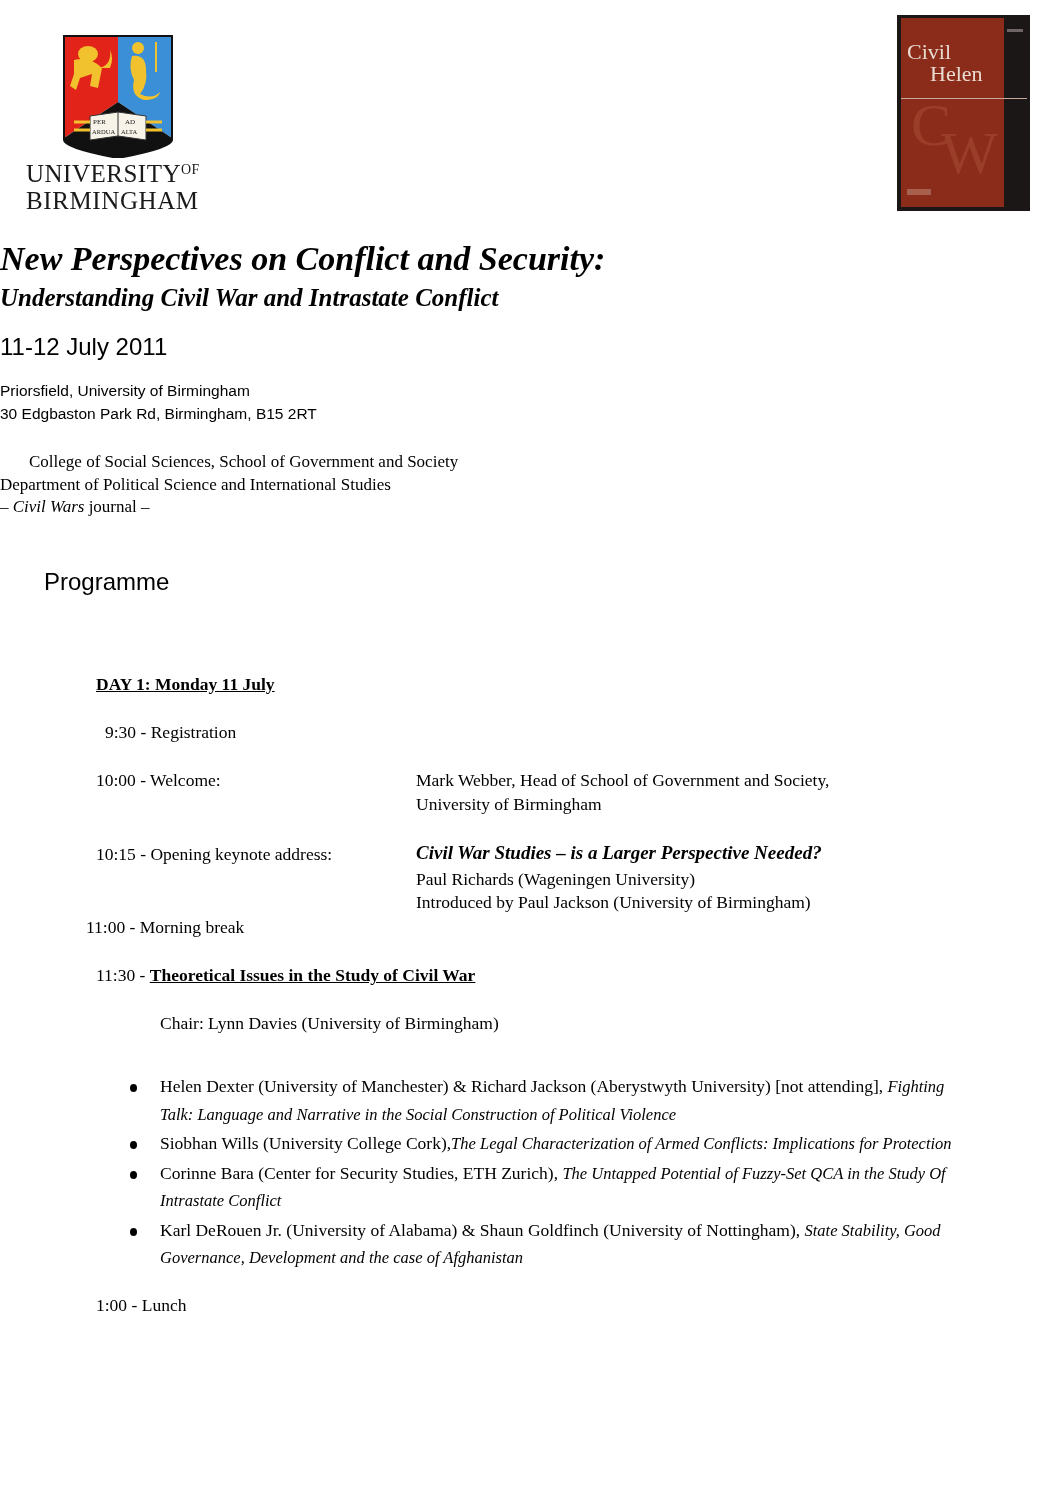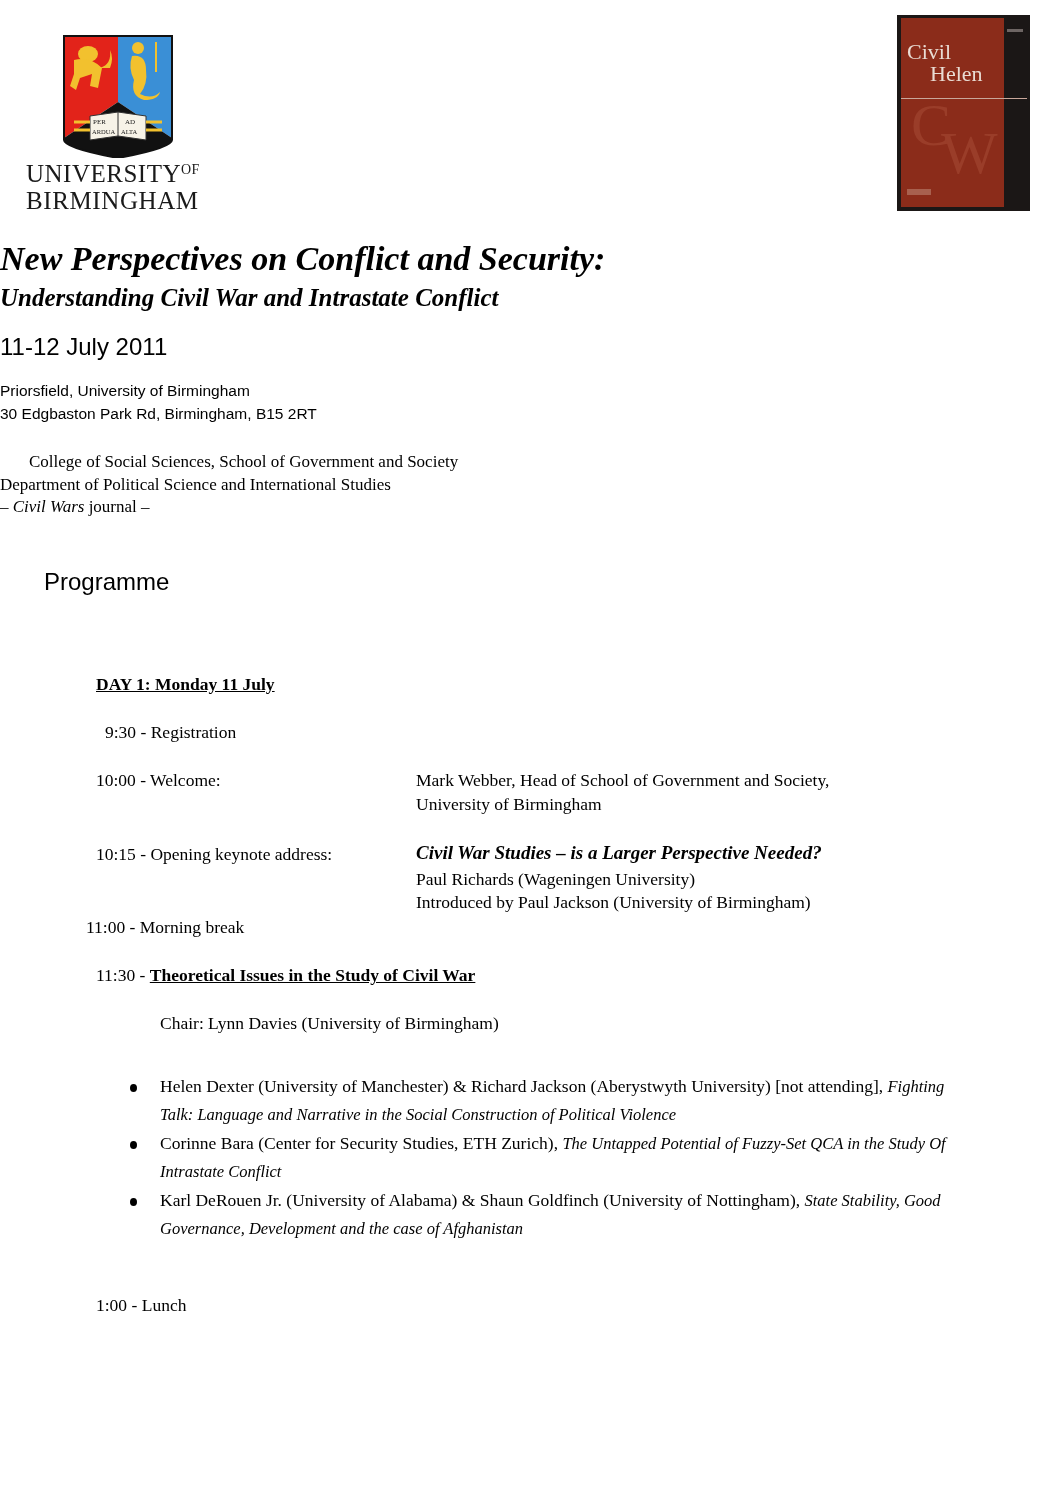--- a/index.html
+++ b/index.html
@@ -128,20 +128,24 @@
 
 <div class="s" style="left:160px; top:1012px;">Chair: Lynn Davies (University of Birmingham)</div>
 
 <div class="bullet-list">
   <div class="bi">
     <span class="dot"></span>
     <span>Helen Dexter (University of Manchester) &amp; Richard Jackson (Aberystwyth University) [not attending], </span><i>Fighting Talk: Language and Narrative in the Social Construction of Political Violence</i>
   </div>
   <div class="bi">
     <span class="dot"></span>
+    <span>Siobhan Wills (University College Cork),</span><i>The Legal Characterization of Armed Conflicts: Implications for Protection</i>
+  </div>
+  <div class="bi">
+    <span class="dot"></span>
     <span>Corinne Bara (Center for Security Studies, ETH Zurich), </span><i>The Untapped Potential of Fuzzy-Set QCA in the Study Of Intrastate Conflict</i>
   </div>
   <div class="bi">
     <span class="dot"></span>
     <span>Karl DeRouen Jr. (University of Alabama) &amp; Shaun Goldfinch (University of Nottingham), </span><i>State Stability,  Good Governance, Development and the case of Afghanistan</i>
   </div>
 </div>
 
 <div class="s" style="left:96px; top:1294px;">1:00 - Lunch</div>
 

